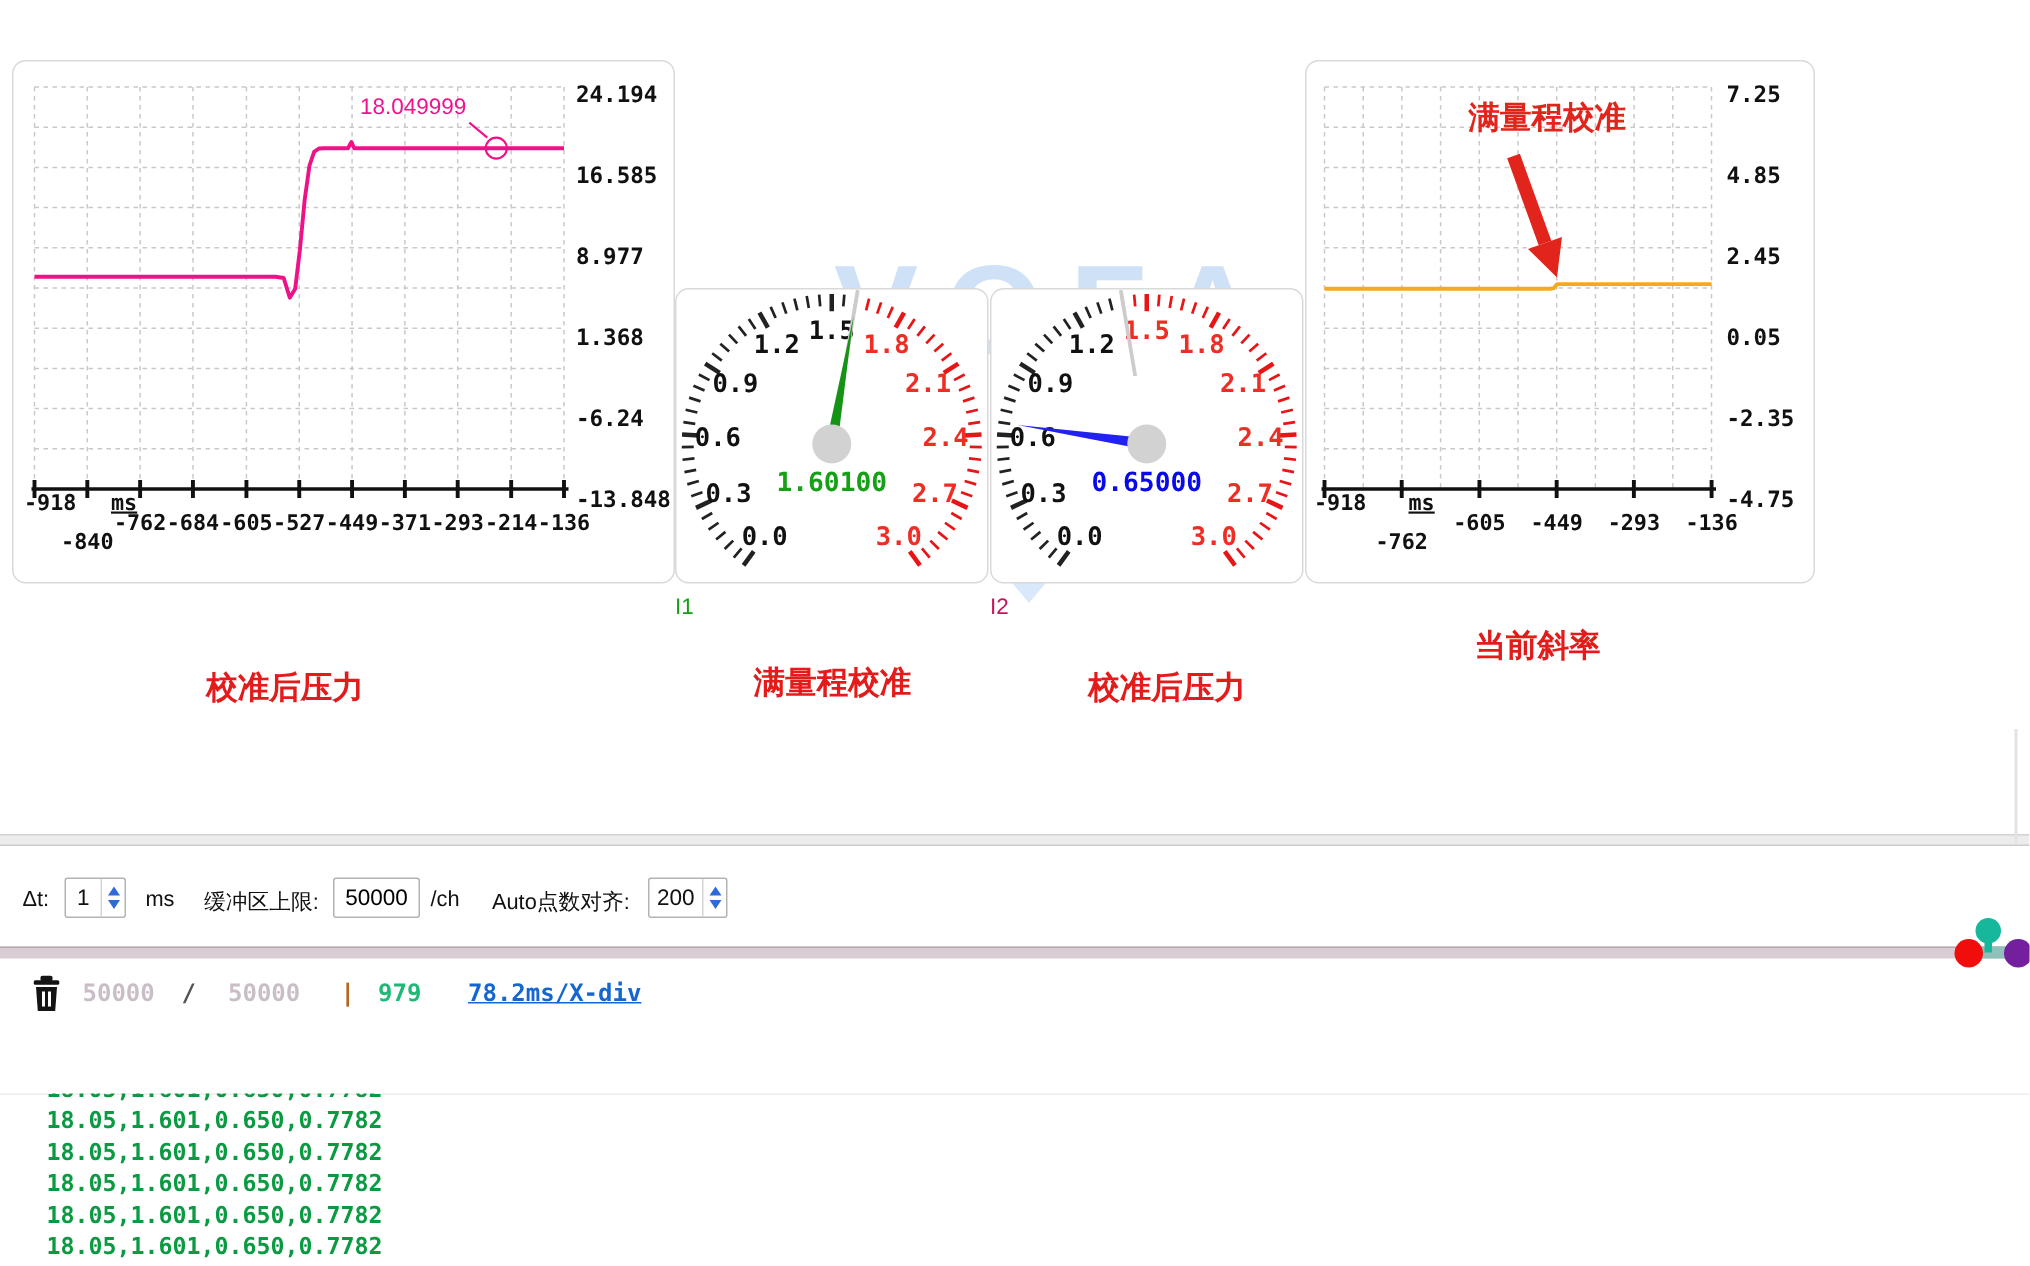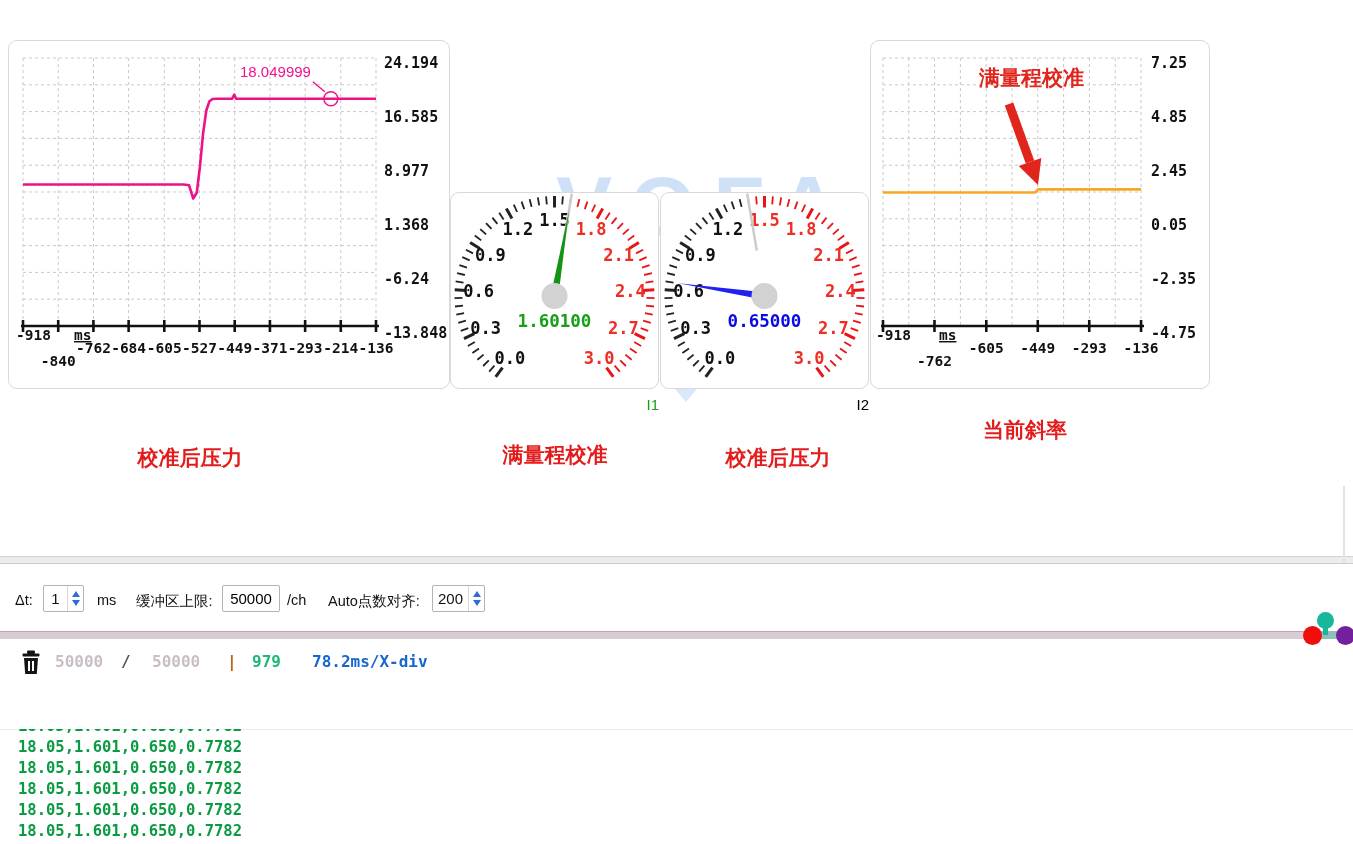--- a/index.html
+++ b/index.html
@@ -12,21 +12,21 @@
              letter-spacing:18px;color:#cfe1f7;z-index:1;white-space:nowrap}
   .watermark-tri{position:absolute;left:670px;top:383px;width:0;height:0;z-index:1;
              border-left:16px solid transparent;border-right:16px solid transparent;
              border-top:19px solid #d9e8fa}
   .vline-right{position:absolute;left:1343px;top:486px;width:2px;height:77px;background:#e3e3e3;z-index:1}
   .grid{stroke:#c9c9c9;stroke-width:1;stroke-dasharray:3 3}
   .xlab{font:700 14.5px "DejaVu Sans Mono",monospace;fill:#111}
   .ylab{font:700 15px "DejaVu Sans Mono",monospace;fill:#111}
   .glab{font:700 17px "DejaVu Sans Mono",monospace;text-anchor:middle}
   .gval{font:700 17.5px "DejaVu Sans Mono",monospace;text-anchor:middle}
-  .chan{position:absolute;top:396px;font-size:15px;text-align:right;z-index:3}
+  .chan{position:absolute;top:396px;font-size:15px;text-align:left;z-index:3}
   .title-red{position:absolute;color:#e41b1b;font-weight:700;font-size:21px;text-align:center;z-index:3}
   .annot-pink{position:absolute;left:240px;top:63px;color:#f2118e;font-size:15px;z-index:3}
   .annot-red{position:absolute;left:979px;top:64px;width:130px;text-align:left;color:#e2251c;
              font-weight:700;font-size:21px;z-index:3}
   .divider{position:absolute;left:0;top:556px;width:1353px;height:8px;background:#ececec;
            border-top:1px solid #d2d2d2;border-bottom:1px solid #cccccc;box-sizing:border-box}
   
   .ctl{position:absolute;font-size:14.5px;top:592px;white-space:nowrap}
   .spin,.inputbox{position:absolute;top:585px;height:27px;border:1px solid #b3b3b3;background:#fff;
            box-sizing:border-box;display:flex;align-items:stretch;border-radius:2px}
@@ -51,21 +51,21 @@
   .hdl-purple{left:1336px;top:626px;width:19px;height:19px;background:#731f9e}
   
   .status span{position:absolute;top:652px;font-family:"DejaVu Sans Mono",monospace;
            font-weight:700;font-size:16px;white-space:nowrap}
   
   .tbar{position:absolute;left:0;top:690px;width:1353px;height:40px;border-bottom:1px solid #ededed;
         box-sizing:border-box;background:#fff}
   
   .log{position:absolute;left:0;top:729px;width:1353px;height:115px;overflow:hidden;
        font-family:"DejaVu Sans Mono",monospace;font-weight:700;font-size:15.5px;color:#0a9b42}
-  .log-inner{position:relative;top:-13px;line-height:21px;padding-left:18px}
+  .log-inner{position:relative;top:-13px;line-height:21px;padding-left:31px}
 </style>
 </head>
 <body>
 
 <div class="watermark">VOFA</div>
 <div class="watermark-tri"></div>
 <div class="vline-right"></div>
 
 <div class="panel" style="left:8px;top:40px;width:442px;height:349px">
   <svg id="svg-c1" width="440" height="347" viewBox="0 0 440 347">
@@ -332,21 +332,21 @@
       <text class="ylab" x="280" y="243">-2.35</text>
       <text class="ylab" x="280" y="297">-4.75</text>
       <polyline points="12.0,151.5 162.5,151.5 164.8,151.1 167.1,148.4 270.1,148.4" fill="none" stroke="#f7a823" stroke-width="2.6" stroke-linejoin="round"></polyline>
       <line x1="138" y1="63" x2="159" y2="121" stroke="#e2251c" stroke-width="9"></line>
       <polygon points="167,144 147.7,125 170.3,117" fill="#e2251c"></polygon>
     </svg>
 </div>
 <div class="annot-red">满量程校准</div>
 
 <div class="chan" id="chan1" style="left: 450px; width: 209px; color: rgb(23, 160, 23);">I1</div>
-<div class="chan" id="chan2" style="left: 660px; width: 209px; color: #000000;">I2</div>
+<div class="chan" id="chan2" style="left: 660px; width: 209px; color: #be185d;">I2</div>
 
 <div class="title-red" style="left:100px;top:444px;width:180px">校准后压力</div>
 <div class="title-red" style="left:451px;top:441px;width:208px">满量程校准</div>
 <div class="title-red" style="left:660px;top:444px;width:236px">校准后压力</div>
 <div class="title-red" style="left:935px;top:416px;width:180px">当前斜率</div>
 
 <div class="divider"></div>
 
 <span class="ctl" style="left:15px">Δt:</span>
 <div class="spin" style="left:43px;width:41px">
@@ -385,21 +385,21 @@
     <rect x="2.5" y="3.5" width="17" height="3" rx="1" fill="#141414"></rect>
     <path d="M4 8 L18 8 L16.8 24 L5.2 24 Z" fill="#141414"></path>
     <rect x="8" y="11" width="2" height="10" fill="#fff"></rect>
     <rect x="12" y="11" width="2" height="10" fill="#fff"></rect>
   </svg>
   <span style="left: 55px; color: rgb(201, 190, 198);" id="st-used">50000</span>
   <span style="left: 121px; color: rgb(85, 85, 85);" id="st-slash">/</span>
   <span style="left: 152px; color: rgb(201, 190, 198);" id="st-total">50000</span>
   <span style="left: 227px; color: rgb(181, 101, 29);" id="st-bar">|</span>
   <span style="left: 252px; color: rgb(31, 184, 119);" id="st-points">979</span>
-  <span style="left: 312px; color: rgb(21, 102, 207);" id="st-xdiv">78.2ms/X-div</span>
+  <span style="left: 312px; color: rgb(21, 102, 207); text-decoration: underline;" id="st-xdiv">78.2ms/X-div</span>
 </div>
 
 <div class="tbar">
   
   
   
   
   
   
   

